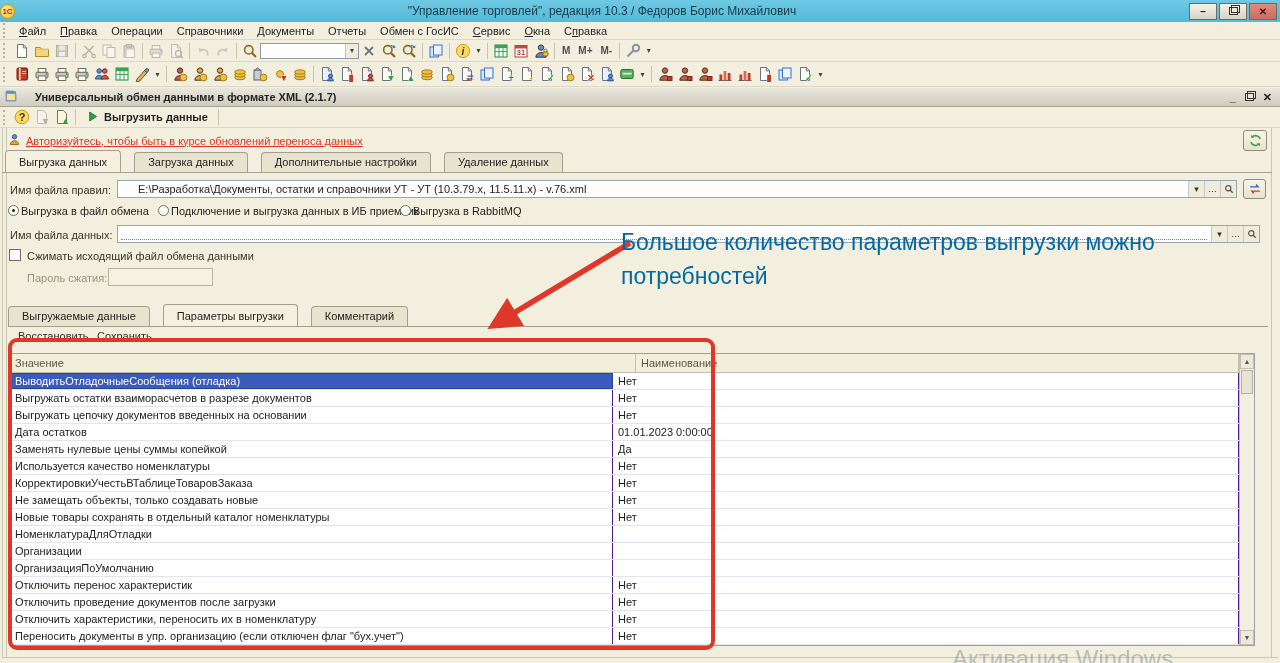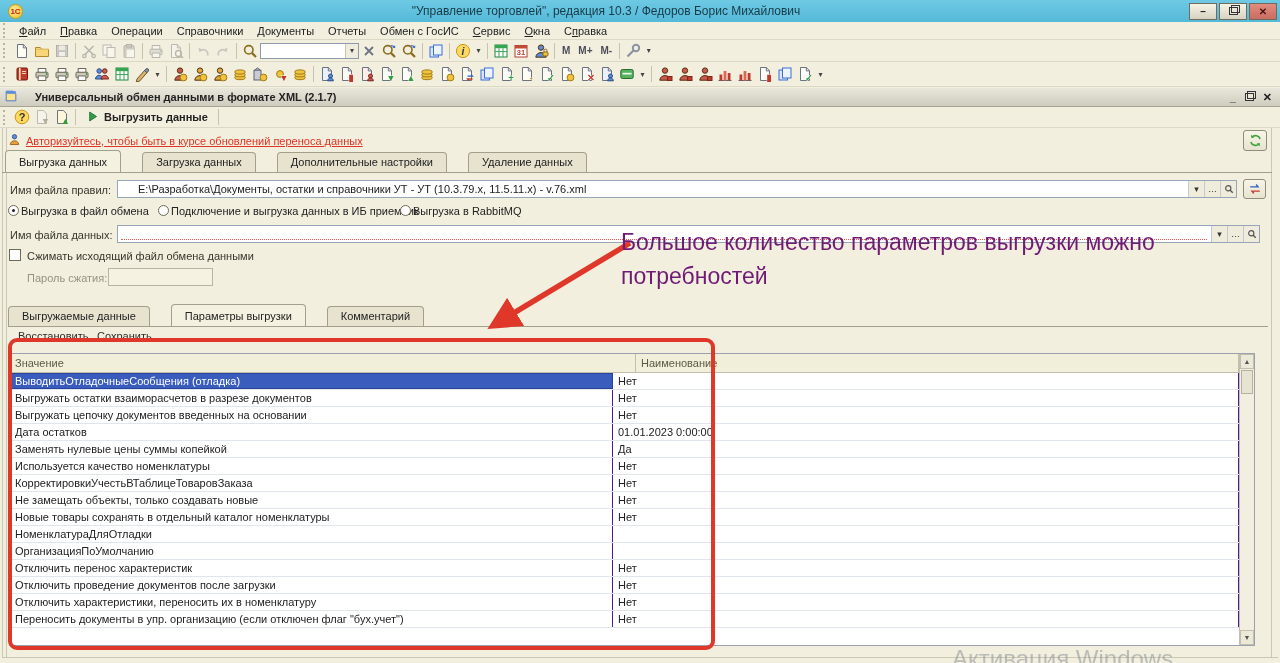--- a/index.html
+++ b/index.html
@@ -1,20 +1,20 @@
 <!DOCTYPE html>
 <html><head>
 <meta charset="utf-8">
 <style>
 *{box-sizing:border-box;margin:0;padding:0}
 body{margin:0;background:#888}
 .app{position:relative;width:1280px;height:663px;background:#f2efdf;font-family:"Liberation Sans",sans-serif;font-size:11px;color:#222;overflow:hidden}
 
 .titlebar{position:absolute;left:0;top:0;right:0;height:22px;background:linear-gradient(#6ec9e4,#54b9d8);display:flex;align-items:center}
-.logo{width:15px;height:15px;border-radius:50%;background:radial-gradient(circle at 35% 35%,#ffe98a,#f2c12e);color:#c22;font-size:8px;font-weight:bold;display:flex;align-items:center;justify-content:center;margin-left:8px;border:1px solid #c79e12}
+.logo{width:15px;height:15px;border-radius:50%;background:radial-gradient(circle at 35% 35%,#ffe98a,#f2c12e);color:#c22;font-size:8px;font-weight:bold;display:flex;align-items:center;justify-content:center;margin-left:0;border:1px solid #c79e12}
 .tb-title{flex:1;text-align:center;font-size:12px;color:#173a46}
 .winctl{display:flex;gap:2px;margin-right:3px}
 .wbtn{width:28px;height:17px;display:flex;align-items:center;justify-content:center;border:1px solid #6f6c5e;background:linear-gradient(#f6f3e6,#d7d3c2);font-size:10px;color:#222;font-weight:bold}
 .wbtn.close{background:linear-gradient(#e28b7e,#c96d5f);color:#40140d}
 .ric{display:inline-block;width:9px;height:8px;border:1px solid #333;position:relative;background:#e9e6d8}
 .ric::before{content:"";position:absolute;right:-3px;top:-3px;width:7px;height:6px;border:1px solid #333}
 
 .menubar{position:absolute;top:22px;left:0;right:0;height:18px;display:flex;align-items:center;border-bottom:1px solid #dbd8c6}
 .mitem{padding:2px 7px;cursor:default}
 .toolbar{position:absolute;left:0;right:0;display:flex;align-items:center;border-bottom:1px solid #dbd8c6}
@@ -32,21 +32,21 @@
 
 .cwin-title{position:absolute;top:88px;left:0;right:0;height:19px;background:linear-gradient(#e9e6db,#cecbbf);border-bottom:1px solid #a8a593;display:flex;align-items:center;font-weight:bold;gap:17px;padding-left:4px}
 .cwin-ctl{margin-left:auto;display:flex;align-items:center;gap:9px;padding-right:8px;font-weight:bold;color:#222}
 .ctoolbar{position:absolute;top:107px;left:0;right:0;height:21px;display:flex;align-items:center;border-bottom:1px solid #dbd8c6}
 .export-btn{display:flex;align-items:center;gap:5px;font-weight:bold;padding:1px 7px;cursor:default}
 
 .authrow{position:absolute;left:8px;top:133px;display:flex;align-items:center;gap:5px}
 .authlink{color:#e03424;text-decoration:underline}
 .sqbtn{position:absolute;width:24px;height:21px;border:1px solid #8f8c79;border-radius:3px;background:linear-gradient(#f8f5e8,#e7e3d0);display:flex;align-items:center;justify-content:center}
 
-.tabs{position:absolute;display:flex;gap:21px}
+.tabs{position:absolute;display:flex;gap:13px}
 .tab{padding:3px 13px;background:#e7e3cf;border:1px solid #a29f8c;border-bottom:none;border-radius:4px 4px 0 0;white-space:nowrap;z-index:2}
 .tab.active{background:#f4f1e0;margin-top:-2px;padding-top:5px;padding-bottom:4px;z-index:4}
 .tabline{position:absolute;height:1px;background:#a29f8c;z-index:3}
 
 .flabel{position:absolute;color:#38362a;white-space:nowrap}
 .flabel.dim{color:#96937f}
 .field{position:absolute;background:#fff;border:1px solid #97a5b8;height:18px;display:flex;align-items:center;padding:0 52px 0 20px;white-space:nowrap;overflow:hidden}
 .fbtns{position:absolute;right:0;top:0;bottom:0;display:flex}
 .fb{width:16px;border-left:1px solid #c2c9d4;background:#efecdb;display:flex;align-items:center;justify-content:center;font-size:9px;color:#333}
 .reqline{position:absolute;left:3px;right:52px;bottom:2px;border-bottom:1px dotted #e05a5a}
@@ -65,21 +65,21 @@
 .td{padding:2px 5px;border-right:1px solid #4c1d95;white-space:nowrap;overflow:hidden}
 .c1{width:603px;flex:none}
 .c2{flex:1}
 .trow.sel .c1{background:#3a5dbd;color:#fff;outline:1px solid #27439c;outline-offset:-1px}
 .vscroll{position:absolute;right:0;top:0;width:15px;bottom:0;background:#f2efe0;border-left:1px solid #c2bfae;display:flex;flex-direction:column}
 .sbtn{height:15px;display:flex;align-items:center;justify-content:center;font-size:7px;color:#555;border:1px solid #c2bfae;background:#ece9d8;flex:none}
 .sbtn.bot{margin-top:auto}
 .sthumb{height:24px;margin:1px;border:1px solid #b5b29c;background:#e7e4d2;flex:none}
 
 .ann-rect{position:absolute;left:8px;top:338px;width:707px;height:312px;border:4px solid #df382b;border-radius:9px;z-index:20;pointer-events:none}
-.ann-text{position:absolute;left:621px;top:225px;width:659px;color:#701a75;font-size:23px;line-height:34px;z-index:21;pointer-events:none;white-space:nowrap}
+.ann-text{position:absolute;left:621px;top:225px;width:659px;color:#0369a1;font-size:23px;line-height:34px;z-index:21;pointer-events:none;white-space:nowrap}
 .ann-arrow{position:absolute;left:468px;top:233px;z-index:21;pointer-events:none}
 
 .wm{position:absolute;left:952px;top:645px;font-size:24px;color:#8e949a;opacity:.55;z-index:5;white-space:nowrap}
 .edge{position:absolute;background:#cac7b3}
 </style>
 </head>
 <body>
 
 <div class="app">
 
@@ -720,20 +720,24 @@
         </div>
         <div class="trow">
           <div class="td c1">Новые товары сохранять в отдельный каталог номенклатуры</div>
           <div class="td c2">Нет</div>
         </div>
         <div class="trow">
           <div class="td c1">НоменклатураДляОтладки</div>
           <div class="td c2"></div>
         </div>
         <div class="trow">
+          <div class="td c1">Организации</div>
+          <div class="td c2"></div>
+        </div>
+        <div class="trow">
           <div class="td c1">ОрганизацияПоУмолчанию</div>
           <div class="td c2"></div>
         </div>
         <div class="trow">
           <div class="td c1">Отключить перенос характеристик</div>
           <div class="td c2">Нет</div>
         </div>
         <div class="trow">
           <div class="td c1">Отключить проведение документов после загрузки</div>
           <div class="td c2">Нет</div>

